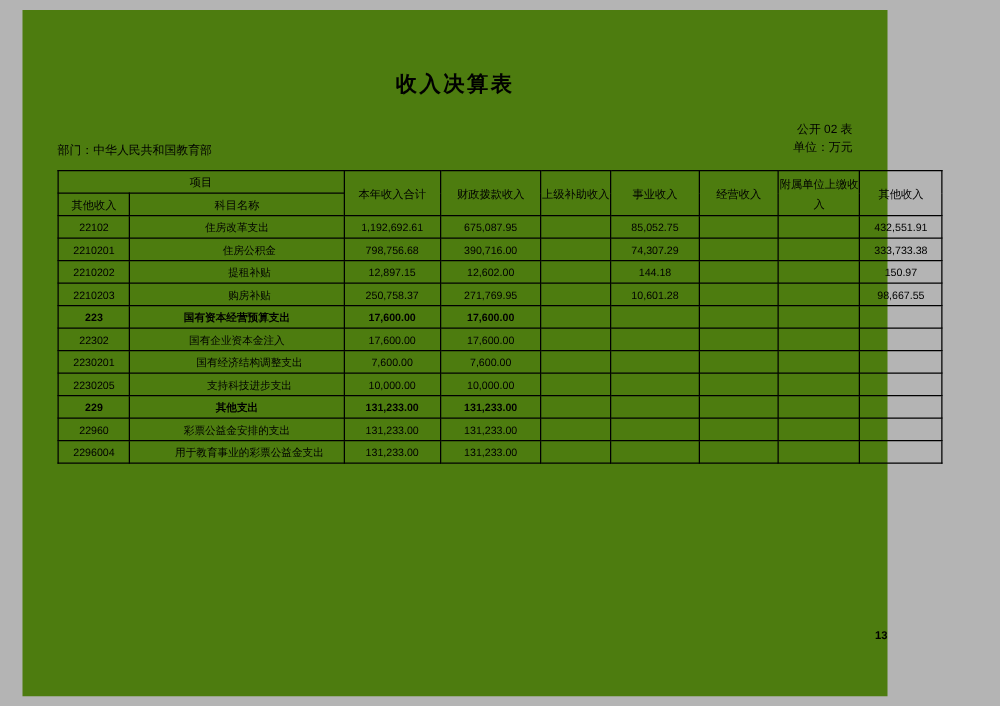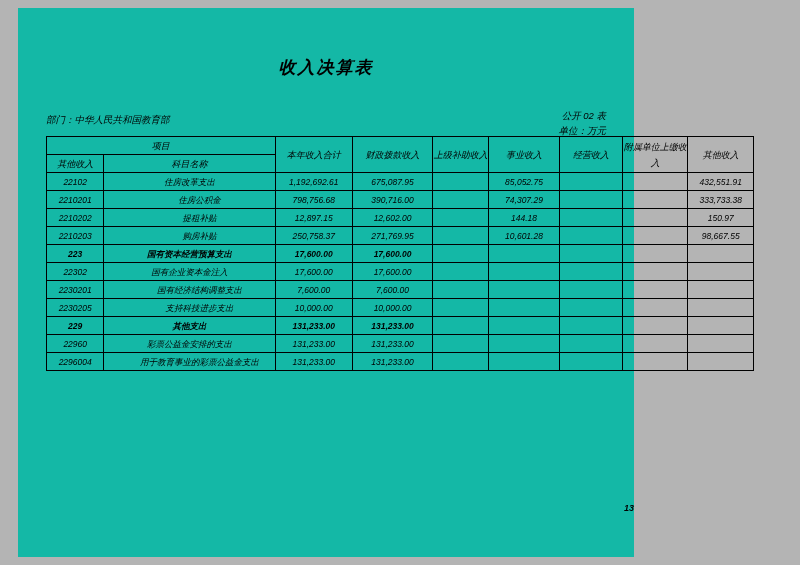--- a/index.html
+++ b/index.html
@@ -10,39 +10,38 @@
     width: 800px;
     height: 565px;
     background: #b4b4b4;
     font-family: "Liberation Sans", sans-serif;
     overflow: hidden;
   }
   .page {
     position: absolute;
     left: 18px;
     top: 8px;
-    width: 616px;
+    width: 692px;
     height: 549px;
-    background: #14b8a6;
+    background: #4d7c0f;
     box-sizing: border-box;
-    font-style: italic;
   }
   .doc-title {
     text-align: center;
     font-size: 17px;
     font-weight: bold;
     letter-spacing: 2px;
     margin-top: 48px;
     color: #000;
     font-family: "Liberation Serif", serif;
   }
   .meta-right {
     position: absolute;
     right: 28px;
-    top: 100px;
+    top: 88px;
     text-align: right;
     font-size: 9.5px;
     line-height: 15px;
     color: #000;
   }
   .meta-left {
     position: absolute;
     left: 28px;
     top: 106px;
     font-size: 9.5px;

